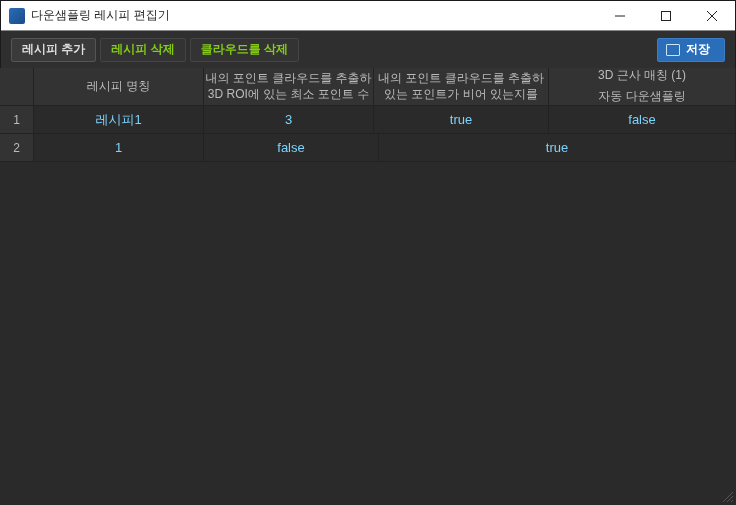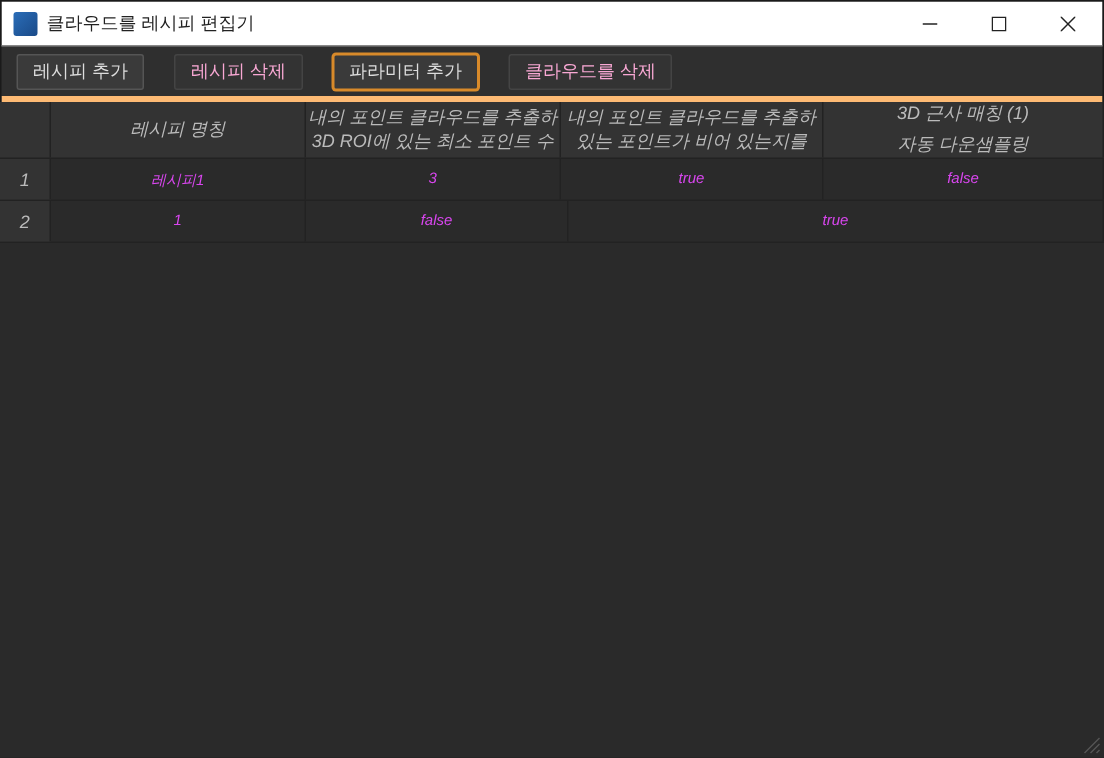--- a/index.html
+++ b/index.html
@@ -42,34 +42,35 @@
   }
   .titlebar-btn svg { stroke: #222; stroke-width: 1; fill: none; }
 
   
   .toolbar {
     height: 38px;
     background: #2f2f2f;
     display: flex;
     align-items: center;
     padding: 0 10px;
-    gap: 20px;
-    border-bottom: 5px solid #fdba74;
+    gap: 4px;
+    border-bottom: 1px solid #fdba74;
+    font-weight: bold;
   }
   .tool-btn {
     height: 24px;
     padding: 0 10px;
     background: #3a3a3a;
     border: 1px solid #555;
     color: #ddd;
     font-size: 12px;
     display: flex; align-items: center;
     border-radius: 2px;
   }
-  .tool-btn.disabled { color: #f9a8d4; border-color: #444; background:#333;}
+  .tool-btn.disabled { color: #84cc16; border-color: #444; background:#333;}
   .tool-btn.highlight { border: 1px solid #d88a2a; box-shadow: 0 0 0 1px #d88a2a; }
   .spacer { flex: 1; }
   .save-btn {
     height: 24px;
     padding: 0 14px 0 8px;
     background: #2a6db8;
     border: 1px solid #3a7dc8;
     color: #fff;
     font-size: 12px;
     display: flex; align-items: center; gap:6px;
@@ -80,21 +81,20 @@
     border: 1px solid #cfe3f7;
     border-radius: 1px;
     position: relative;
   }
 
   
   .table-wrap {
     position: absolute;
     top: 68px; left: 0; right: 0; bottom: 0;
     background: #2a2a2a;
-    font-style: italic;
   }
   .thead {
     display: flex;
     height: 38px;
     background: #333;
     border-bottom: 1px solid #222;
   }
   .th {
     border-right: 1px solid #222;
     display: flex; flex-direction: column;
@@ -112,42 +112,42 @@
   .th.c4 { flex: 1; justify-content: space-between; }
 
   .tr {
     display: flex;
     height: 28px;
     border-bottom: 1px solid #222;
   }
   .td {
     border-right: 1px solid #222;
     display: flex; align-items: center; justify-content: center;
-    color: #d946ef;
-    font-size: 10px;
+    color: #7dd3fc;
+    font-size: 13px;
   }
   .td.rownum { width: 34px; background:#333; color:#bbb; font-size:12px;}
   .td.c1 { width: 170px; }
   .td.c2 { width: 170px; }
   .td.c3 { width: 175px; }
   .td.c4 { flex: 1; }
 
   .resize-grip {
     position: absolute;
     right: 2px; bottom: 2px;
     width: 14px; height: 14px;
   }
   .resize-grip svg { stroke:#555; stroke-width:1;}
 </style>
 </head>
 <body>
 
 <div class="titlebar">
   <div class="titlebar-icon"></div>
-  <div class="titlebar-title">클라우드를 레시피 편집기</div>
+  <div class="titlebar-title">다운샘플링 레시피 편집기</div>
   <div class="titlebar-controls">
     <div class="titlebar-btn">
       <svg width="10" height="10">
           <line x1="0" y1="5" x2="10" y2="5"></line>
         </svg>
     </div>
     <div class="titlebar-btn">
       <svg width="10" height="10">
           <rect x="0.5" y="0.5" width="9" height="9"></rect>
         </svg>
@@ -157,23 +157,26 @@
           <line x1="0" y1="0" x2="10" y2="10"></line>
           <line x1="10" y1="0" x2="0" y2="10"></line>
         </svg>
     </div>
   </div>
 </div>
 
 <div class="toolbar">
   <div class="tool-btn">레시피 추가</div>
   <div class="tool-btn disabled">레시피 삭제</div>
-  <div class="tool-btn highlight">파라미터 추가</div>
   <div class="tool-btn disabled">클라우드를 삭제</div>
   <div class="spacer"></div>
+  <div class="save-btn">
+    <span class="save-icon"></span>
+    <span>저장</span>
+  </div>
 </div>
 
 <div class="table-wrap">
   <div class="thead">
     <div class="th rownum"></div>
     <div class="th c1">
       <span>레시피 명칭</span>
     </div>
     <div class="th c2">
       <span>내의 포인트 클라우드를 추출하</span>

